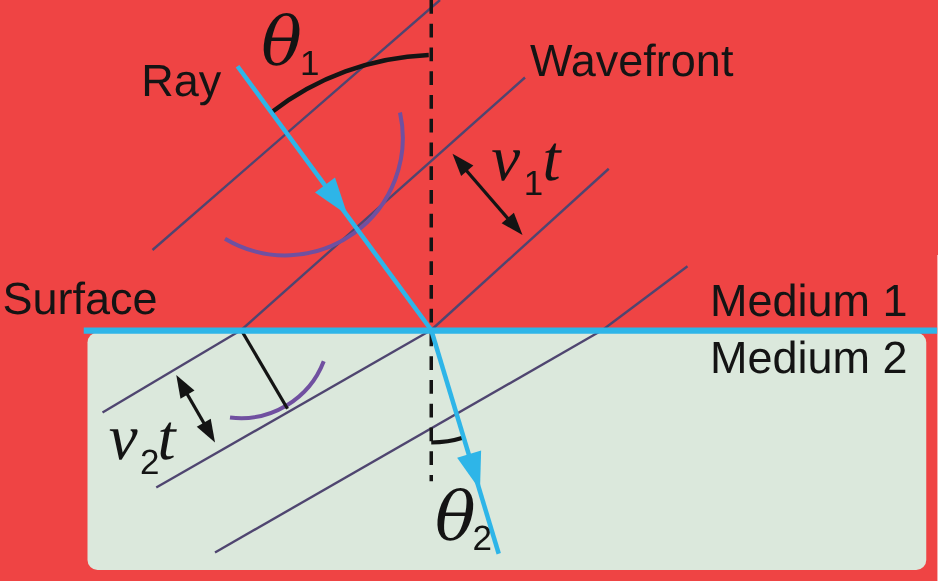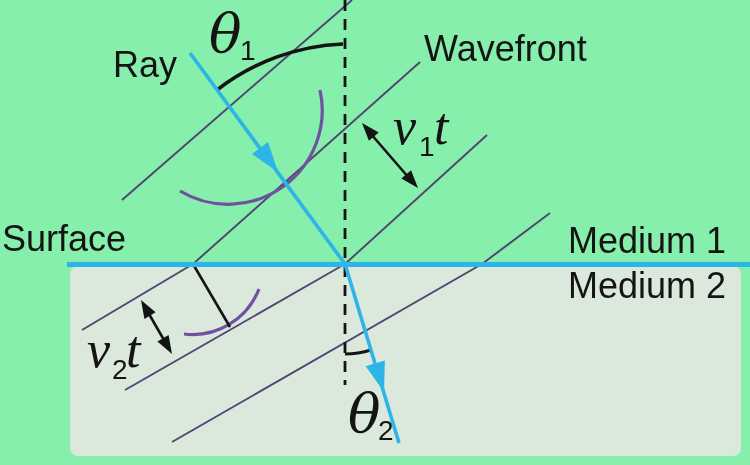--- a/index.html
+++ b/index.html
@@ -5,21 +5,21 @@
   html, body {
     margin: 0;
     padding: 0;
     background: #ffffff;
     font-family: "Liberation Sans", "DejaVu Sans", sans-serif;
   }
   .stage {
     position: relative;
     width: 750px;
     height: 465px;
-    background: #86efac;
+    background: #ef4444;
     overflow: hidden;
   }
   svg { display: block; }
   text {
     fill: #141414;
     font-family: "Liberation Sans", "DejaVu Sans", sans-serif;
   }
   .word-label { font-size: 36px; }
   .math-base {
     font-family: "Liberation Serif", "DejaVu Serif", serif;

